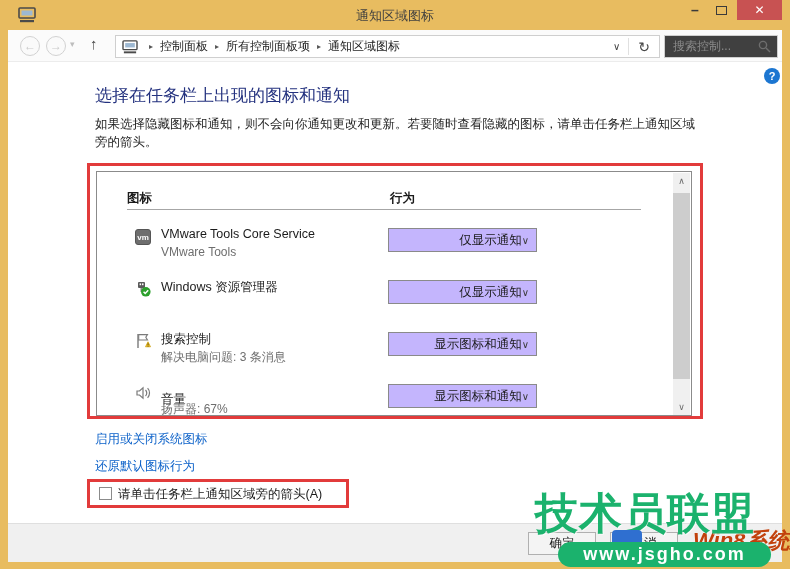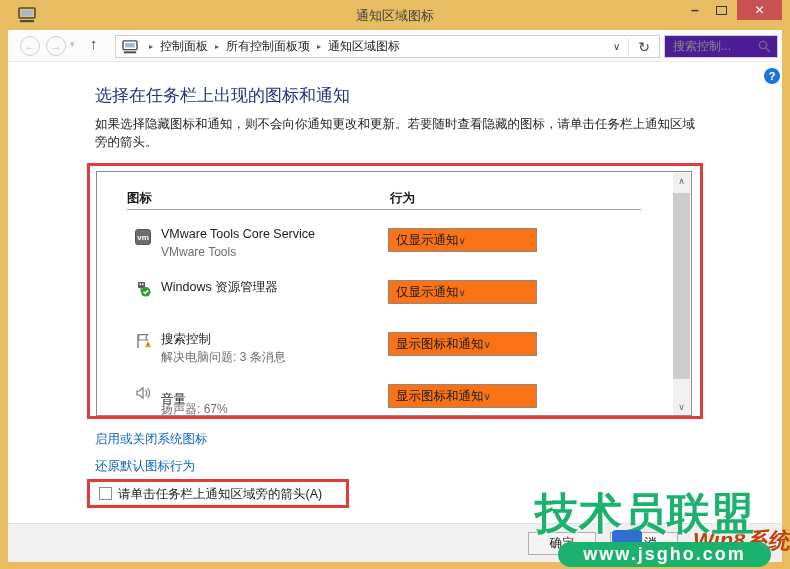--- a/index.html
+++ b/index.html
@@ -35,21 +35,21 @@
     border:1px solid #cfcfcf; background:#fff; display:flex; align-items:center;
     font-size:12px; color:#1e1e1e; }
   .addressbar .pc { margin:0 4px 0 6px; }
   .crumb-sep { color:#555; font-size:8px; margin:0 7px; }
   .crumb { white-space:nowrap; }
   .addr-spacer { flex:1; }
   .addr-chevron { color:#444; font-size:10px; padding:0 8px; }
   .addr-divider { width:1px; height:17px; background:#e0e0e0; }
   .addr-refresh { color:#444; font-size:14px; padding:0 9px; }
   .searchbox { position:absolute; left:656px; top:5px; width:114px; height:23px;
-    border:1px solid #cfcfcf; background:#4c1d95; display:flex; align-items:center; }
+    border:1px solid #cfcfcf; background:#404040; display:flex; align-items:center; }
   .searchbox .ph { flex:1; font-size:12px; color:#8a8a8a; padding-left:8px;
     white-space:nowrap; overflow:hidden; }
   .searchbox svg { margin-right:6px; flex:0 0 auto; }
   
   .heading { position:absolute; left:87px; top:54px; font-size:17px; color:#24327f; }
   .help { position:absolute; left:756px; top:38px; width:16px; height:16px;
     border-radius:50%; background:#1c76d1; color:#fff; font-size:11px; font-weight:bold;
     text-align:center; line-height:16px; }
   .desc { position:absolute; left:87px; top:86px; width:600px; font-size:12.5px;
     color:#1e1e1e; line-height:1.42; }
@@ -63,22 +63,22 @@
     border:1px solid #8b8b8b; background:#fff; overflow:hidden; }
   .col-hdr { position:absolute; top:18px; font-size:12.5px; font-weight:600; color:#1b1b1b; }
   .hdr-line { position:absolute; left:30px; top:37px; width:514px; height:1px;
     background:#a6a6a6; }
   .row-icon { position:absolute; left:38px; width:16px; height:16px; }
   .row-title { position:absolute; left:64px; font-size:12.5px; color:#1b1b1b;
     white-space:nowrap; }
   .row-sub { position:absolute; left:64px; font-size:12px; color:#6e6e6e;
     white-space:nowrap; }
   .combo { position:absolute; left:291px; width:149px; height:24px;
-    border:1px solid #8a8a8a; background:#f97316; display:flex; align-items:center;
-    justify-content:flex-start; padding:0 7px; font-size:12.5px; color:#1a1a1a; }
+    border:1px solid #8a8a8a; background:#c4b5fd; display:flex; align-items:center;
+    justify-content:flex-end; padding:0 7px; font-size:12.5px; color:#1a1a1a; }
   .combo .chv { font-size:10px; color:#3c3c3c; }
   
   .sbar { position:absolute; right:1px; top:1px; width:17px; height:243px;
     background:#f0f0f0; }
   .sbtn { position:absolute; left:0; width:17px; height:17px; text-align:center;
     font-size:9px; color:#6c6c6c; line-height:17px; }
   .sthumb { position:absolute; left:0; top:20px; width:17px; height:186px;
     background:#cdcdcd; }
   
   .link { position:absolute; left:87px; font-size:12.5px; color:#0d62c9; cursor:pointer;

